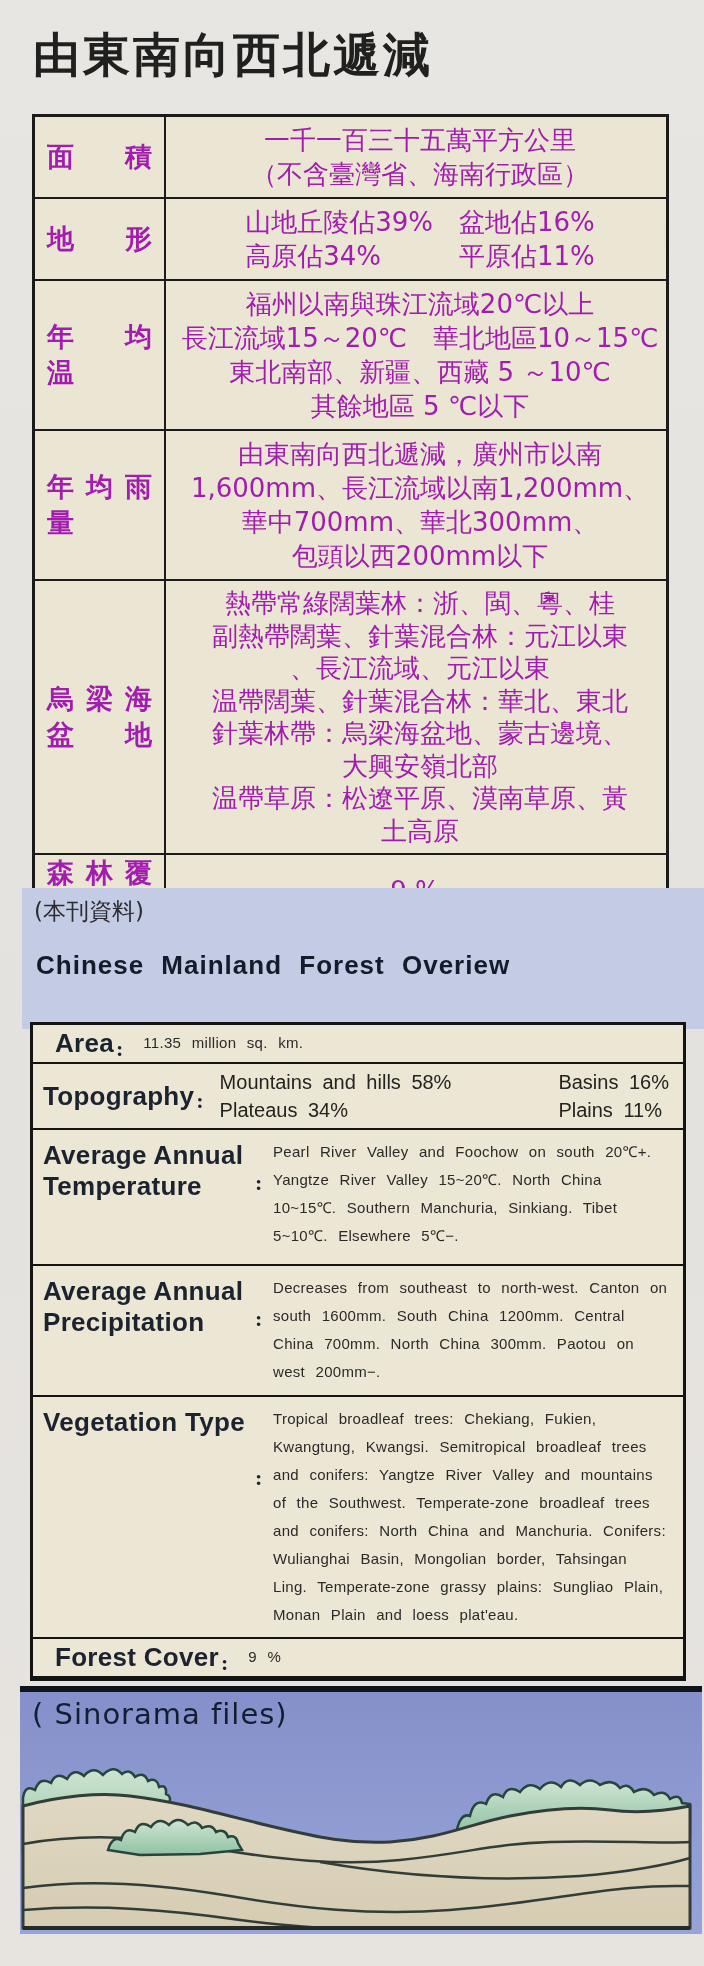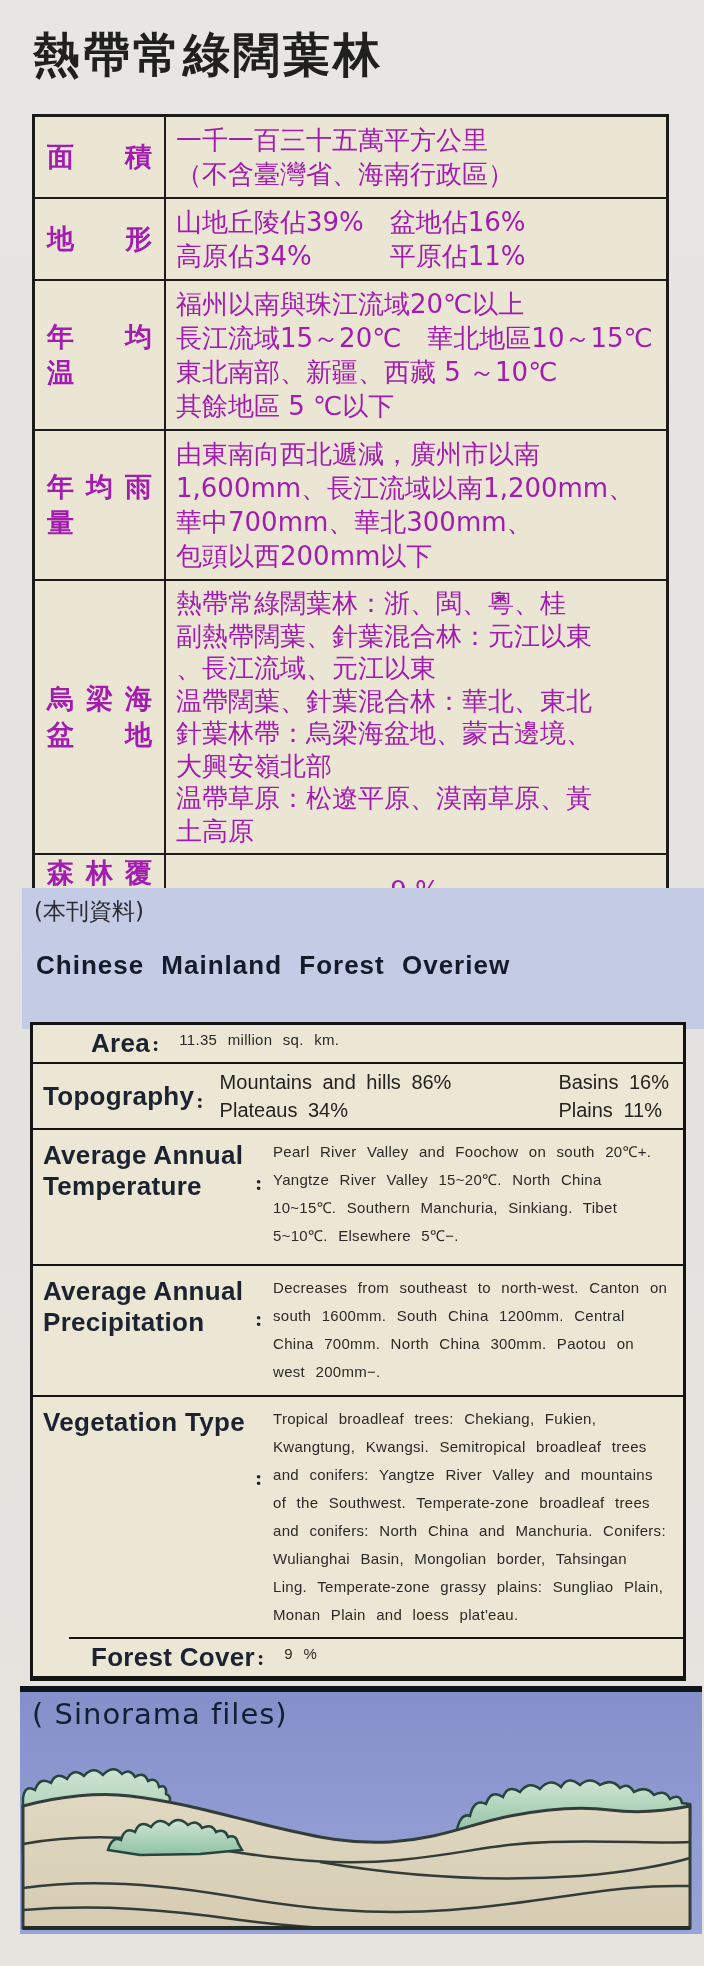--- a/index.html
+++ b/index.html
@@ -15,21 +15,21 @@
   .zh-table{position:absolute;left:32px;top:114px;width:637px;box-sizing:border-box;
             border:3px solid #1b1b1b;border-bottom-width:4px;background:#ebe5d3;
             font-family:"DejaVu Sans",sans-serif;color:#a21caf;}
   .zrow{display:flex;}
   .zrow + .zrow{border-top:2px solid #1b1b1b;}
   .zlabel{flex:0 0 131px;box-sizing:border-box;border-right:2px solid #1b1b1b;
           display:flex;align-items:center;padding:0 12px;}
   .zlabel span{display:inline-block;width:100%;font-size:27px;font-weight:600;
                text-align:justify;text-align-last:justify;}
   .zcontent{flex:1;display:flex;flex-direction:column;justify-content:center;
-            padding:6px 2px 6px 10px;box-sizing:border-box;}
+            padding:6px 2px 6px 10px;box-sizing:border-box;align-items:center;}
   .zcontent.center{align-items:center;padding-left:0;}
   .zline{font-size:26px;line-height:34px;white-space:pre;font-weight:500;}
   .zr1{min-height:80px}.zr2{min-height:80px}.zr3{min-height:139px}
   .zr4{min-height:138px}.zr5{min-height:258px}.zr6{min-height:58px}
   .zr5 .zline{line-height:32.5px;}
 
   
   .band{position:absolute;left:22px;top:888px;width:682px;height:141px;background:#c3cce4;}
   .note-zh{position:absolute;left:12px;top:8px;font-size:23px;color:#2b2b32;
            font-family:"DejaVu Sans",sans-serif;}
@@ -39,21 +39,21 @@
   
   .en-table{position:absolute;left:30px;top:1022px;width:656px;box-sizing:border-box;
             border:3px solid #141414;border-bottom-width:5px;background:#ece6d4;}
   .erow{display:flex;box-sizing:border-box;}
   .erow + .erow{border-top:2px solid #141414;}
   .elabel{font-family:"Liberation Sans",sans-serif;font-weight:700;font-size:26px;
           color:#1b2330;letter-spacing:0.3px;line-height:31px;}
   .ecolon{font-family:"Liberation Serif",serif;font-weight:700;font-size:22px;color:#1b2330;}
   .serif{font-family:Liberation Sans, sans-serif;font-size:15px;color:#2a2a28;
          word-spacing:6px;letter-spacing:0.3px;line-height:28px;}
-  .row-inline{align-items:flex-start;padding:3px 22px;margin-left:36px;}
+  .row-inline{align-items:flex-end;padding:3px 22px;}
   .row-inline .ecolon{position:relative;top:3px;margin-left:2px;}
   .row-inline .serif{margin-left:20px;position:relative;top:-2px;}
   .er1{min-height:34px}.er6{min-height:38px}
   .er2{min-height:58px;align-items:center;padding:4px 10px;}
   .er2 .ecolon{position:relative;top:5px;margin-left:2px;}
   .topo-cols{flex:1;display:flex;justify-content:space-between;margin-left:16px;padding-right:4px;}
   .topo-line{font-family:"Liberation Sans",sans-serif;font-size:20px;line-height:28px;
              color:#23231f;word-spacing:5px;}
   .elabel-cell{flex:0 0 222px;box-sizing:border-box;padding:10px 0 0 10px;}
   .ecolon-cell{flex:0 0 16px;box-sizing:border-box;}
@@ -67,21 +67,21 @@
          border-top:6px solid #10151c;}
   .illus svg{display:block;}
   .note-en{position:absolute;left:12px;top:5px;font-size:29px;color:#141e33;
            font-family:"DejaVu Sans",sans-serif;letter-spacing:1px;}
 </style>
 </head>
 <body>
 
 <div class="page">
 
-  <div class="title-zh">熱帶常綠闊葉林</div>
+  <div class="title-zh">由東南向西北遞減</div>
 
   <div class="zh-table">
 
     <div class="zrow zr1">
       <div class="zlabel">
           <span>面　積</span>
         </div>
       <div class="zcontent">
         <div class="zline">一千一百三十五萬平方公里</div>
         <div class="zline">（不含臺灣省、海南行政區）</div>
@@ -160,21 +160,21 @@
       <span class="elabel">Area</span>
         <span class="ecolon">:</span>
       <span class="serif">11.35 million sq. km.</span>
     </div>
 
     <div class="erow er2">
       <span class="elabel">Topography</span>
         <span class="ecolon">:</span>
       <div class="topo-cols">
         <div>
-          <div class="topo-line">Mountains and hills 86%</div>
+          <div class="topo-line">Mountains and hills 58%</div>
           <div class="topo-line">Plateaus 34%</div>
         </div>
         <div>
           <div class="topo-line">Basins 16%</div>
           <div class="topo-line">Plains 11%</div>
         </div>
       </div>
     </div>
 
     <div class="erow er3">

